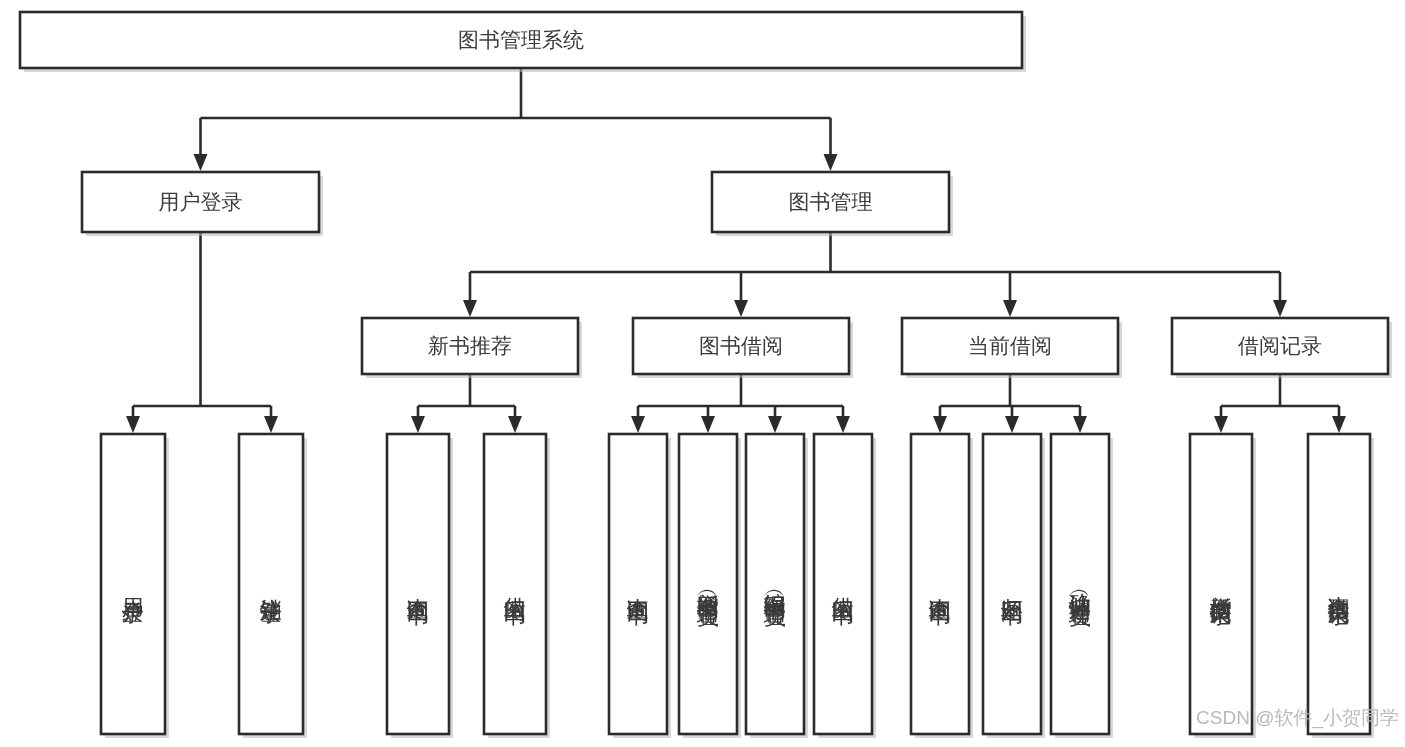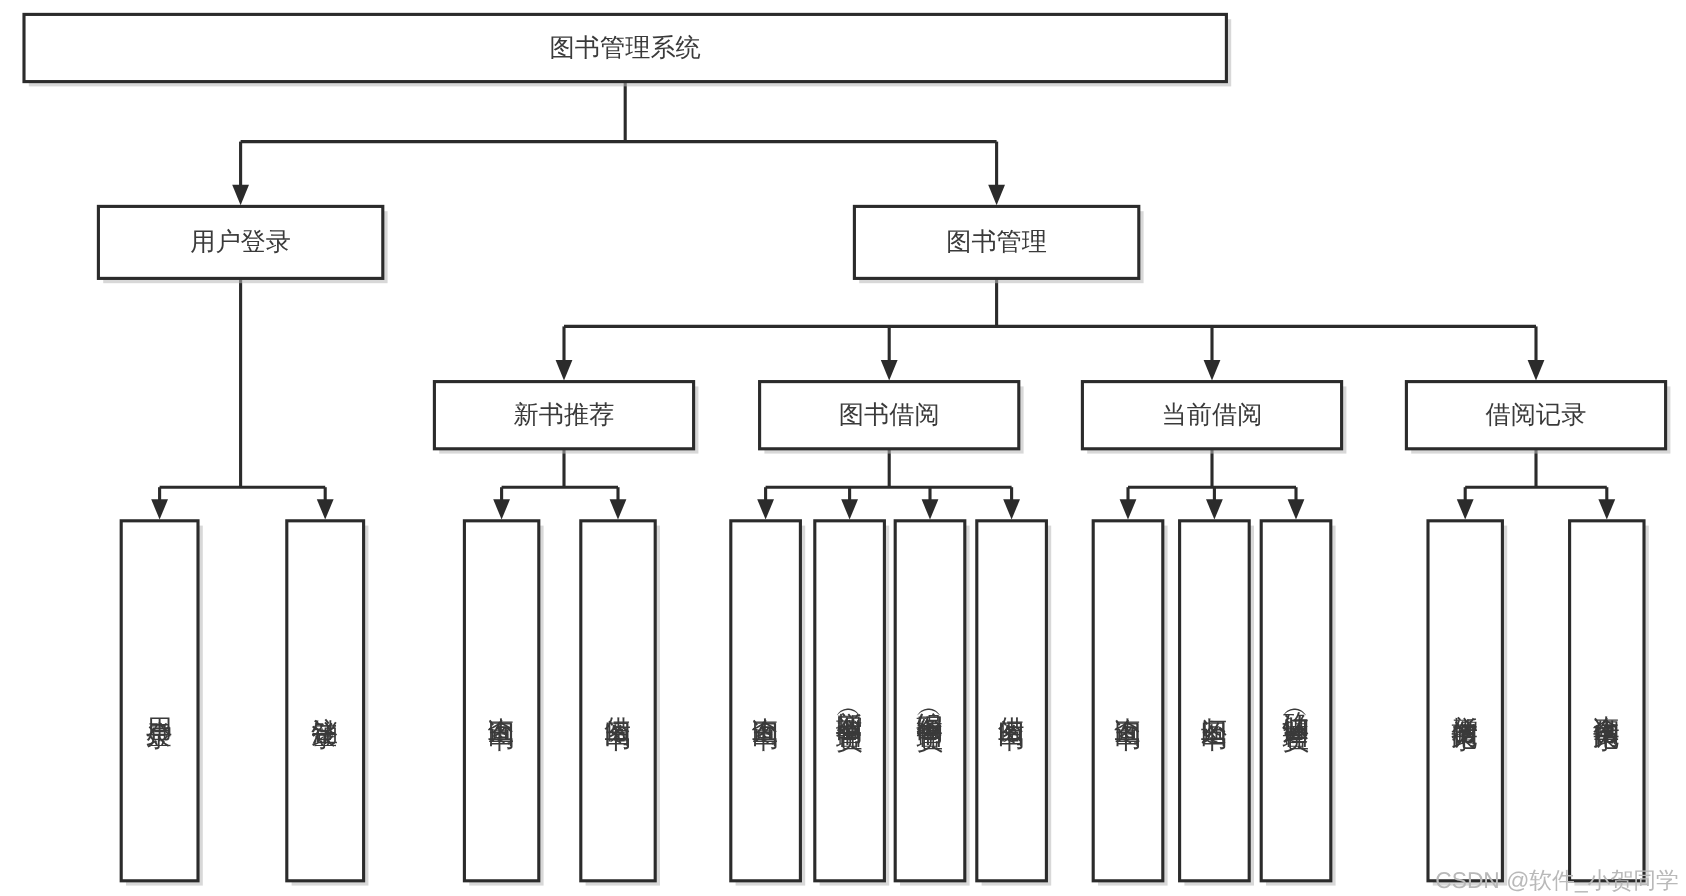--- a/index.html
+++ b/index.html
@@ -62,21 +62,21 @@
     line-height: 1.06;
     color: #3a3a3a;
     letter-spacing: 2px;
     white-space: nowrap;
     text-align: center;
     pointer-events: none;
   }
   .watermark {
     position: absolute;
     right: 6px;
-    bottom: 0;
+    bottom: 16px;
     font-family: "Liberation Sans", "DejaVu Sans", sans-serif;
     font-size: 19px;
     color: #b9b9b9;
     white-space: nowrap;
     user-select: none;
   }
 </style>
 </head>
 <body>
 

